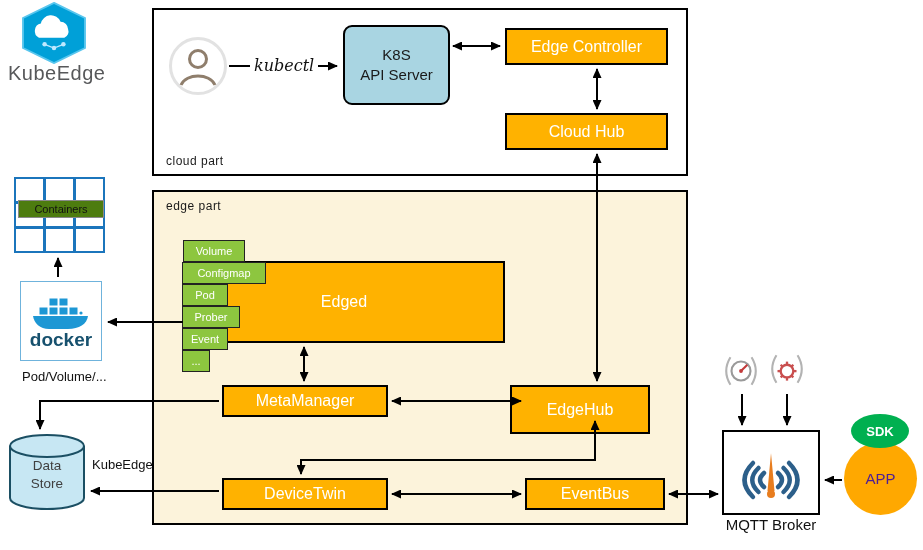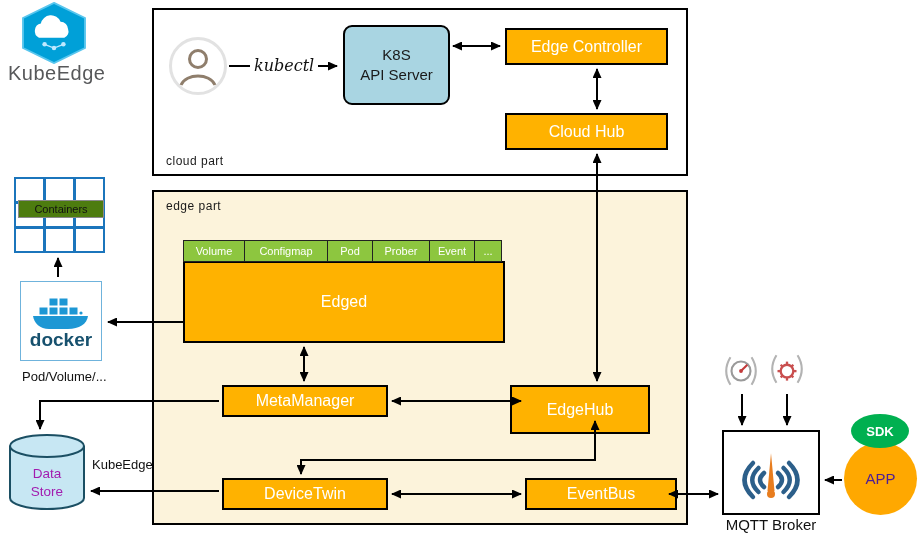--- a/index.html
+++ b/index.html
@@ -9,40 +9,40 @@
   .overlay{position:absolute;left:0;top:0;z-index:10;pointer-events:none;}
 
   .region{border:2px solid #000;box-sizing:border-box;z-index:1;}
   .region-label{position:absolute;font-size:12px;color:#1a1a1a;letter-spacing:.5px;}
 
   .node{box-sizing:border-box;border:2px solid #000;display:flex;align-items:center;
         justify-content:center;z-index:2;text-align:center;}
   .node-orange{background:var(--orange);color:#fff;font-size:16px;}
   .node-api{background:var(--api_blue);color:#1a1a1a;border-radius:9px;font-size:15px;line-height:1.35;flex-direction:column;}
 
-  .tabstrip{display:flex;z-index:3;}
+  .tabstrip{display:flex;z-index:3;flex-direction:column;}
   .tab{box-sizing:border-box;border:1px solid #222;background:var(--tab_green);color:#fff;
        font-size:11px;display:flex;align-items:center;justify-content:center;height:22px;margin-left:-1px;}
   .tab:first-child{margin-left:0;}
 
   .logo-text{font-size:20px;color:#57585a;letter-spacing:.5px;z-index:2;}
   .kubectl{font-family:"DejaVu Serif",serif;font-style:italic;font-size:16px;color:#111;
            background:#fff;padding:0 4px;z-index:11;}
 
   .containers-grid{display:grid;grid-template-columns:repeat(3,30px);grid-template-rows:repeat(3,25px);z-index:2;}
   .containers-grid .cell{border:2px solid var(--containers_blue);background:#fff;box-sizing:border-box;margin:-1px 0 0 -1px;}
   .containers-label{position:absolute;left:3px;right:3px;top:22px;background:#4d7c0f;border:1px solid #8a8a8a;
                     font-size:11px;text-align:center;padding:2px 0;color:#111;z-index:3;}
 
   .docker-box{box-sizing:border-box;border:1.5px solid #6fb3dc;background:#fff;display:flex;
               flex-direction:column;align-items:center;justify-content:center;z-index:2;}
   .docker-word{font-size:19px;font-weight:bold;color:var(--docker_text);margin-top:-2px;text-align:right;}
 
   .small-label{font-size:13px;color:#111;z-index:2;}
-  .datastore-text{position:absolute;left:0;width:78px;top:32px;text-align:center;font-size:13.5px;color:#a21caf;line-height:1.3;z-index:3;}
+  .datastore-text{position:absolute;left:0;width:78px;top:24px;text-align:center;font-size:13.5px;color:#404040;line-height:1.3;z-index:3;}
 
   .mqtt-box{box-sizing:border-box;border:2px solid #000;background:#fff;display:flex;
             align-items:center;justify-content:center;z-index:2;}
   .mqtt-label{font-size:15px;color:#111;text-align:center;z-index:2;}
 
   .sdk{border-radius:50%;background:var(--sdk_green);color:#fff;font-size:13px;font-weight:bold;
        display:flex;align-items:center;justify-content:center;z-index:4;}
   .app{border-radius:50%;background:var(--app_orange);color:#4c1d95;font-size:15px;
        display:flex;align-items:center;justify-content:center;z-index:3;}
 </style>
@@ -121,21 +121,21 @@
 
   <div class="abs node node-orange" style="left:222px;top:385px;width:166px;height:32px">
     <span>MetaManager</span>
   </div>
   <div class="abs node node-orange" style="left:510px;top:385px;width:140px;height:49px">
     <span>EdgeHub</span>
   </div>
   <div class="abs node node-orange" style="left:222px;top:478px;width:166px;height:32px">
     <span>DeviceTwin</span>
   </div>
-  <div class="abs node node-orange" style="left:525px;top:478px;width:152px;height:32px">
+  <div class="abs node node-orange" style="left:525px;top:478px;width:140px;height:32px">
     <span>EventBus</span>
   </div>
 
   <div class="abs" style="left:15px;top:178px;width:92px;height:76px">
     <div class="containers-grid">
       <div class="cell"></div>
         <div class="cell"></div>
         <div class="cell"></div>
       <div class="cell"></div>
         <div class="cell"></div>

